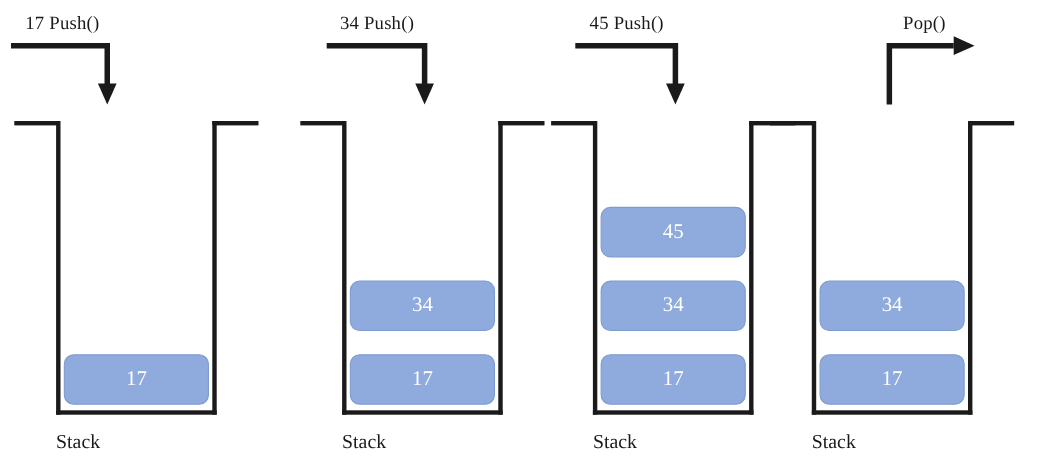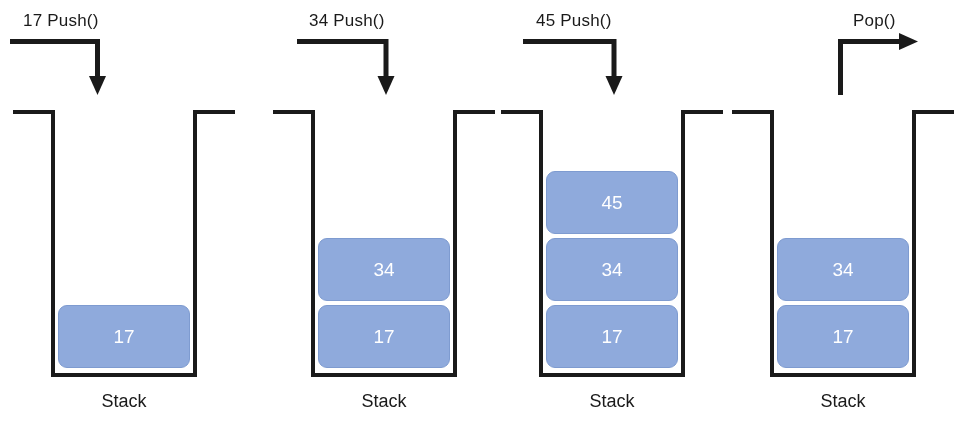--- a/index.html
+++ b/index.html
@@ -4,25 +4,25 @@
 <style>
   html, body { margin: 0; padding: 0; background: #ffffff; }
   .canvas {
     position: relative;
     width: 960px;
     height: 425px;
     background: var(--bg, #ffffff);
     font-family: "Liberation Sans", sans-serif;
     overflow: hidden;
   }
-  .panel { position: absolute; top: 0; width: 222px; height: 425px; }
+  .panel { position: absolute; top: 0; width: 222px; height: 425px; font-family: Liberation Serif, serif; }
   .panel-1 { left: 13px; }
   .panel-2 { left: 273px; }
   .panel-3 { left: 501px; }
-  .panel-4 { left: 732px; }
+  .panel-4 { left: 700px; }
 
   .op-label {
     position: absolute;
     top: 11px;
     font-size: 17px;
     color: var(--line, #1a1a1a);
     white-space: nowrap;
     letter-spacing: 0.2px;
   }
   .panel-1 .op-label { left: 10px; }
@@ -49,41 +49,41 @@
     height: 4px;
     background: var(--line, #1a1a1a);
   }
   .lip-left  { left: 0; width: 40px; }
   .lip-right { left: 180px; width: 42px; }
 
   .block {
     position: absolute;
     left: 3px;
     right: 3px;
-    height: 63px;
+    height: 46px;
     background: var(--block-fill, #8FAADC);
     border: 1px solid var(--block-border, #7E9BD0);
     border-radius: 9px;
     box-sizing: border-box;
     color: var(--block-text, #ffffff);
     font-size: 19px;
     display: flex;
     align-items: center;
     justify-content: center;
   }
   .pos-bottom { bottom: 5px; text-align: right; }
   .pos-mid    { bottom: 72px; }
   .pos-top    { bottom: 139px; }
 
   .stack-label {
     position: absolute;
     top: 391px;
     left: 38px;
     width: 146px;
-    text-align: center;
+    text-align: left;
     font-size: 18px;
     color: var(--line, #1a1a1a);
   }
 </style>
 </head>
 <body>
 
 <div class="canvas">
 
   <div class="panel panel-1">

